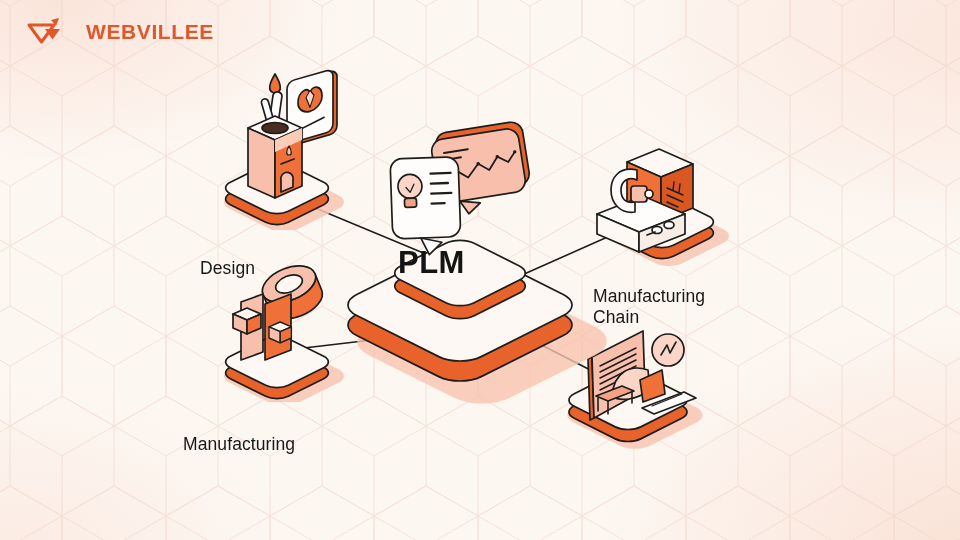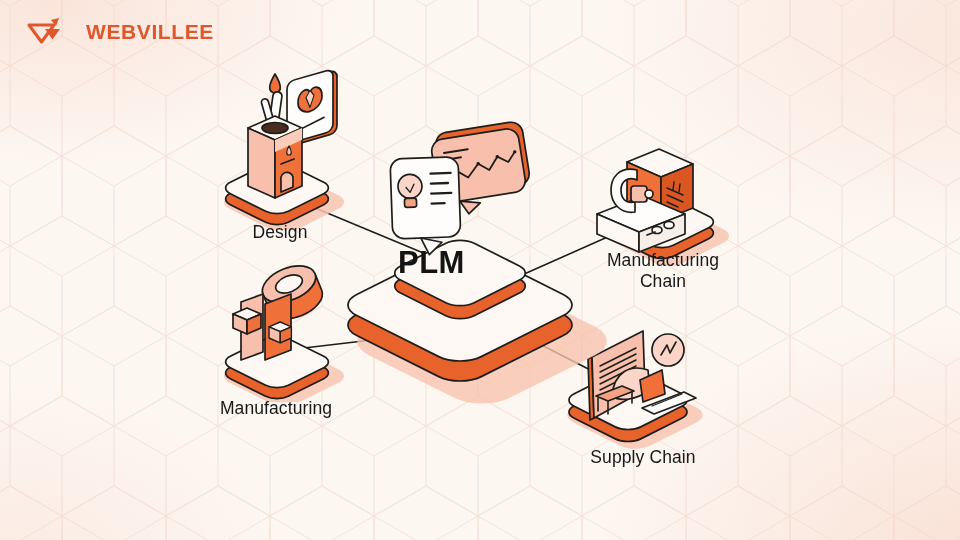--- a/index.html
+++ b/index.html
@@ -11,22 +11,22 @@
       radial-gradient(520px 300px at 100% 6%, rgba(249,222,210,.65), rgba(249,222,210,0) 70%),
       radial-gradient(560px 340px at 102% 102%, rgba(248,216,201,.7), rgba(248,216,201,0) 70%),
       radial-gradient(420px 260px at 0% 104%, rgba(249,226,215,.6), rgba(249,226,215,0) 70%),
       #FDF7F2;
   }
   .abs{position:absolute;}
   #bg-pattern{left:0;top:0;opacity:.6;}
   #logo{left:26px;top:18px;display:flex;align-items:center;gap:24px;}
   #logo .brand-text{font-size:21px;font-weight:800;letter-spacing:.6px;color:#E0572B;}
   .node-label{
-    color:#181818;font-size:17.5px;font-weight:500;text-align:center;
-    line-height:21px;letter-spacing:.1px;
+    color:#181818;font-size:17.5px;font-weight:500;text-align:left;
+    line-height:21px;letter-spacing:.1px;margin-top:36px;
   }
   #plm-label{
     left:398px;top:245px;width:124px;
     font-size:31px;font-weight:600;color:#141414;letter-spacing:.5px;
   }
   svg{display:block;}
 </style>
 </head>
 <body>
 
@@ -115,21 +115,21 @@
           </g>
           <g transform="translate(92,120) scale(0.8)">
             <path d="M0,6 L14,0 L28,6 L14,12 Z" fill="#FDF8F3"></path>
             <path d="M0,6 L0,20 L14,26 L14,12 Z" fill="#F8C0AC"></path>
             <path d="M14,12 L14,26 L28,20 L28,6 Z" fill="#EF7039"></path>
           </g>
         </g>
       </g>
     </svg>
   </div>
-  <div class="abs node-label" style="left:176px;top:398px;width:200px">Manufacturing</div>
+  <div class="abs node-label" style="left:183px;top:398px;width:200px">Manufacturing</div>
 
   <div class="abs" style="left:557px;top:122px;width:210px;height:195px">
     <svg width="210" height="195" viewBox="0 0 210 195">
       <g stroke="#1D1D1B" stroke-width="1.7" stroke-linejoin="round" stroke-linecap="round">
         <g>
           <rect x="-48" y="-48" width="96" height="96" rx="19" transform="translate(112,114) scale(1,0.5) rotate(45)" fill="#F8C5B2" opacity="0.85" stroke="none"></rect>
           <rect x="-41" y="-41" width="82" height="82" rx="16" transform="translate(105,111) scale(1,0.5) rotate(45)" fill="#E8622C" vector-effect="non-scaling-stroke"></rect>
           <rect x="-41" y="-41" width="82" height="82" rx="16" transform="translate(105,100) scale(1,0.5) rotate(45)" fill="#FDF8F3" vector-effect="non-scaling-stroke"></rect>
         </g>
         <g>
@@ -172,21 +172,20 @@
           <path d="M94,94 C96,70 112,62 130,68 L132,88 C118,98 102,100 94,94 Z" fill="#FBD6C8"></path>
           <path d="M122,78 L144,68 L147,92 L125,100 Z" fill="#EF7039"></path>
           <path d="M78,94 L104,84 L116,89 L90,99 Z" fill="#F5A183"></path>
           <path d="M80,96 l0,13 M90,99 l0,13 M114,90 l0,11" stroke-width="1.6"></path>
           <path d="M124,106 L166,90 L178,96 L136,112 Z" fill="#FFFDFB"></path>
           <path d="M134,104 l10,-4 M144,100 l10,-4 M154,96 l10,-4" stroke-width="1.2"></path>
         </g>
       </g>
     </svg>
   </div>
-  <div class="abs node-label" style="left:583px;top:447px;width:120px">Supply Chain</div>
 
   <div class="abs" style="left:290px;top:95px;width:340px;height:335px">
     <svg width="340" height="335" viewBox="0 0 340 335">
       <g stroke="#1D1D1B" stroke-width="1.7" stroke-linejoin="round" stroke-linecap="round">
         <rect x="-100" y="-100" width="200" height="200" rx="40" transform="translate(192,246) scale(1,0.5) rotate(45)" fill="#F8C3AF" opacity="0.8" stroke="none"></rect>
         <g>
           <rect x="-88" y="-88" width="176" height="176" rx="30" transform="translate(170,230) scale(1,0.5) rotate(45)" fill="#E8622C" vector-effect="non-scaling-stroke"></rect>
           <rect x="-88" y="-88" width="176" height="176" rx="30" transform="translate(170,210) scale(1,0.5) rotate(45)" fill="#FDF8F3" vector-effect="non-scaling-stroke"></rect>
           <rect x="-52" y="-52" width="104" height="104" rx="20" transform="translate(170,191) scale(1,0.5) rotate(45)" fill="#E8622C" vector-effect="non-scaling-stroke"></rect>
           <rect x="-52" y="-52" width="104" height="104" rx="20" transform="translate(170,178) scale(1,0.5) rotate(45)" fill="#FDF8F3" vector-effect="non-scaling-stroke"></rect>

